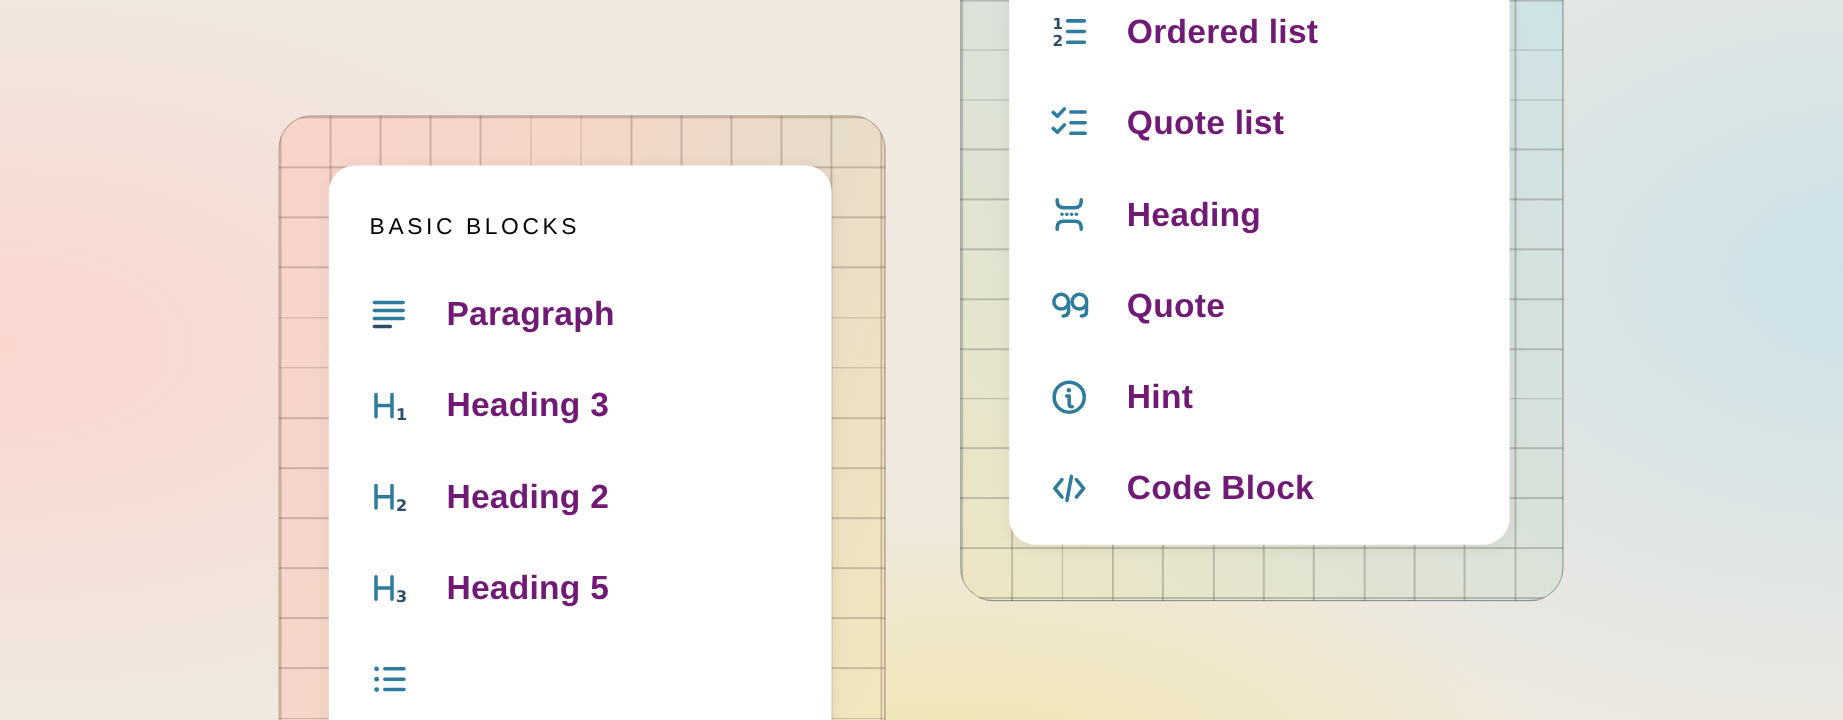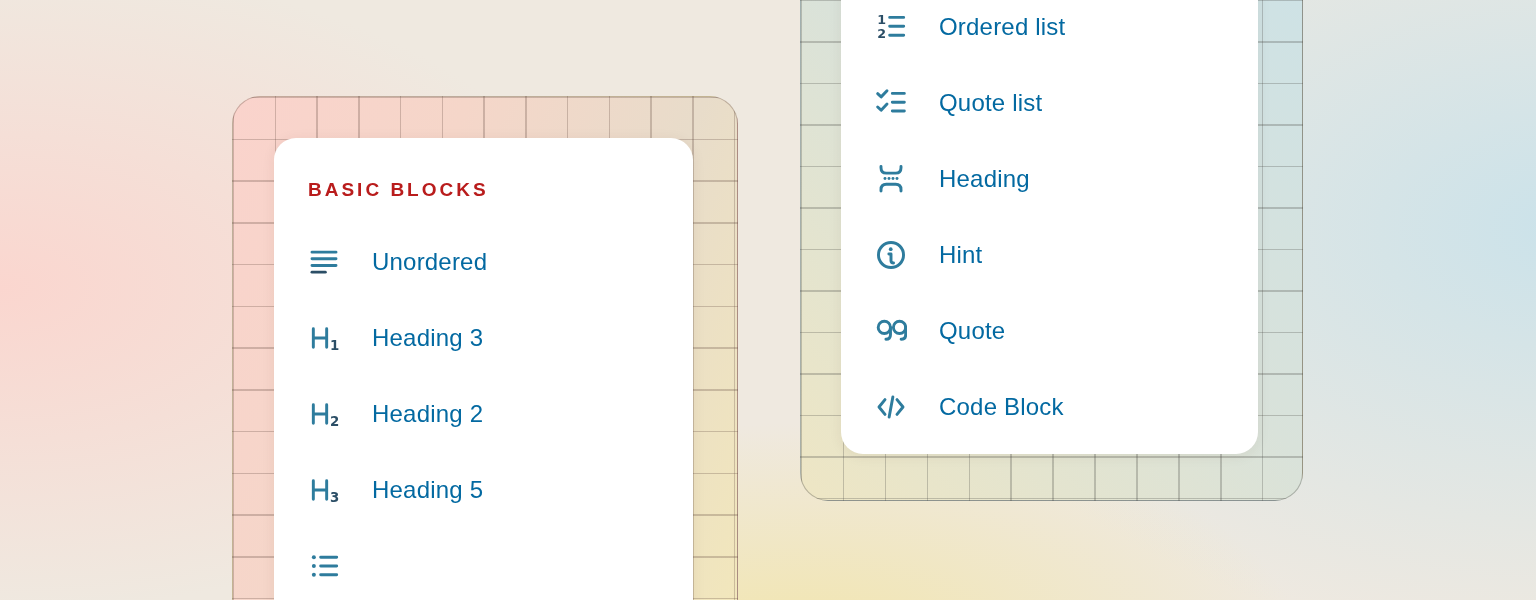--- a/index.html
+++ b/index.html
@@ -29,29 +29,29 @@
       repeating-linear-gradient(to bottom, rgba(75,75,70,.28) 0 1.5px, transparent 1.5px 41.5px),
       linear-gradient(225deg,#cde2e6 0%,#d9e2da 48%,#eee6c4 100%);
   }
   .menu{
     position:absolute;background:#ffffff;border-radius:22px;
     box-shadow:0 2px 14px rgba(70,45,30,.07);
   }
   .menu.left{left:274px;top:138px;width:419px;height:560px;padding-top:40px;box-sizing:border-box;}
   .menu.right{left:841px;top:-75px;width:417px;height:529px;padding-top:64px;box-sizing:border-box;}
   .section-title{
-    margin:0 0 22px 34px;font-size:19px;line-height:24px;font-weight:700;
-    letter-spacing:3px;color:#b91c1c;
+    margin:0 0 22px 34px;font-size:19px;line-height:24px;font-weight:400;
+    letter-spacing:3px;color:#000000;
   }
   .menu-item{
     height:76px;display:flex;align-items:center;gap:32px;padding-left:34px;cursor:pointer;
   }
   .menu-item .icon{width:32px;height:32px;flex:0 0 32px;display:flex;align-items:center;justify-content:center;}
   .menu-item .label{
-    font-size:24px;font-weight:400;color:#0369a1;letter-spacing:.2px;white-space:nowrap;
+    font-size:28px;font-weight:700;color:#701a75;letter-spacing:.2px;white-space:nowrap;
   }
   svg{display:block;}
   .tl{stroke:#2e7c9d;stroke-width:2.2;stroke-linecap:round;stroke-linejoin:round;fill:none;}
   .dk{stroke:#2b4e66;stroke-width:2.2;stroke-linecap:round;stroke-linejoin:round;fill:none;}
   .tfill{fill:#2e7c9d;}
   .dfill{fill:#2b4e66;}
   .digit{font-family:"DejaVu Sans",sans-serif;font-weight:bold;}
 </style>
 </head>
 <body>
@@ -62,21 +62,21 @@
 <div class="menu left">
   <div class="section-title">BASIC BLOCKS</div>
 
   <div class="menu-item">
     <span class="icon">
       <svg width="32" height="32" viewBox="0 0 24 24">
         <path class="tl" d="M3 4.6 H21 M3 9.6 H21 M3 14.6 H21"></path>
         <path class="dk" d="M3 19.6 H13"></path>
       </svg>
     </span>
-    <span class="label">Unordered</span>
+    <span class="label">Paragraph</span>
   </div>
 
   <div class="menu-item">
     <span class="icon">
       <svg width="32" height="32" viewBox="0 0 24 24">
         <path class="tl" d="M4 5 V19 M14 5 V19 M4 12 H14"></path>
         <text class="digit dfill" x="16.5" y="21" font-size="10">1</text>
       </svg>
     </span>
     <span class="label">Heading 3</span>
@@ -148,38 +148,38 @@
         <circle class="tfill" cx="16.5" cy="11.6" r="1.1"></circle>
         <path class="tl" d="M4.5 21 V20 Q4.5 16 8.5 16 H15.5 Q19.5 16 19.5 20 V21"></path>
       </svg>
     </span>
     <span class="label">Heading</span>
   </div>
 
   <div class="menu-item">
     <span class="icon">
       <svg width="32" height="32" viewBox="0 0 24 24">
-        <circle class="tl" cx="12" cy="12" r="9.4" stroke-width="2"></circle>
-        <circle class="tfill" cx="11.8" cy="7.6" r="1.4"></circle>
-        <path class="tl" d="M10.4 11.2 H12 V16.4 Q12 18 13.9 18"></path>
-      </svg>
-    </span>
-    <span class="label">Hint</span>
-  </div>
-
-  <div class="menu-item">
-    <span class="icon">
-      <svg width="32" height="32" viewBox="0 0 24 24">
         <circle class="tl" cx="7" cy="9.3" r="4.6" stroke-width="2.3"></circle>
         <path class="tl" d="M11.6 9.3 V14.8 Q11.6 18.2 8.2 18.2" stroke-width="2.3"></path>
         <circle class="tl" cx="18.4" cy="9.3" r="4.6" stroke-width="2.3"></circle>
         <path class="tl" d="M23 9.3 V14.8 Q23 18.2 19.6 18.2" stroke-width="2.3"></path>
       </svg>
     </span>
     <span class="label">Quote</span>
+  </div>
+
+  <div class="menu-item">
+    <span class="icon">
+      <svg width="32" height="32" viewBox="0 0 24 24">
+        <circle class="tl" cx="12" cy="12" r="9.4" stroke-width="2"></circle>
+        <circle class="tfill" cx="11.8" cy="7.6" r="1.4"></circle>
+        <path class="tl" d="M10.4 11.2 H12 V16.4 Q12 18 13.9 18"></path>
+      </svg>
+    </span>
+    <span class="label">Hint</span>
   </div>
 
   <div class="menu-item">
     <span class="icon">
       <svg width="32" height="32" viewBox="0 0 24 24">
         <path class="tl" d="M7.5 6.5 L3 12 L7.5 17.5"></path>
         <path class="tl" d="M16.5 6.5 L21 12 L16.5 17.5"></path>
         <path class="tl" d="M13.4 4.5 L10.6 19.5"></path>
       </svg>
     </span>

